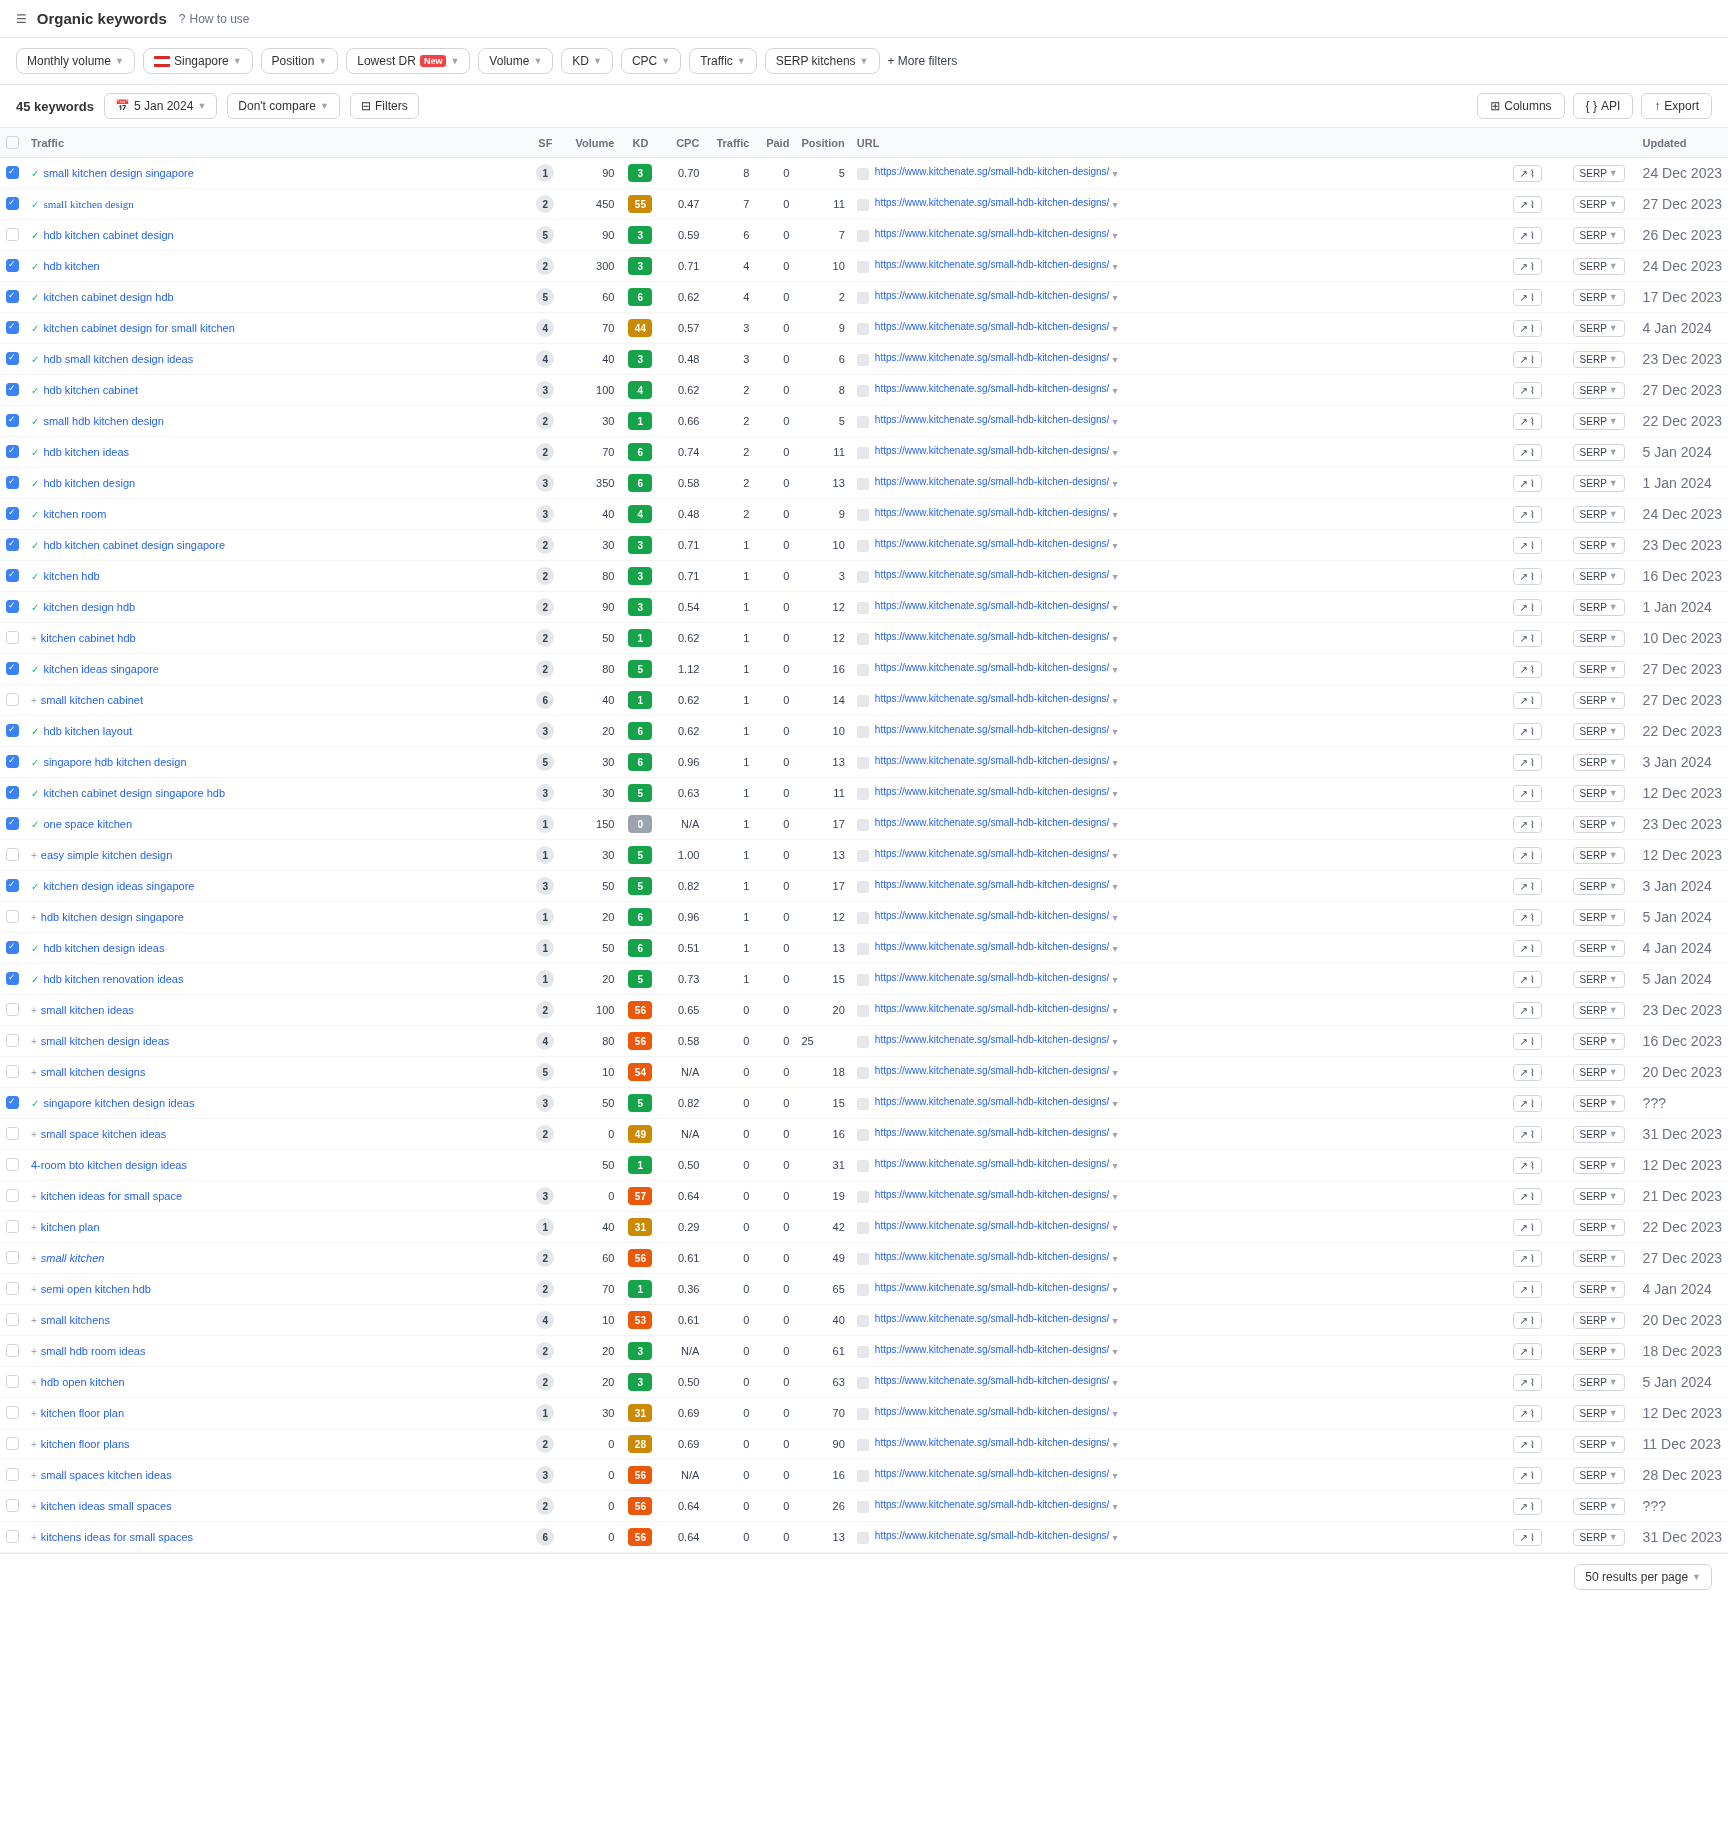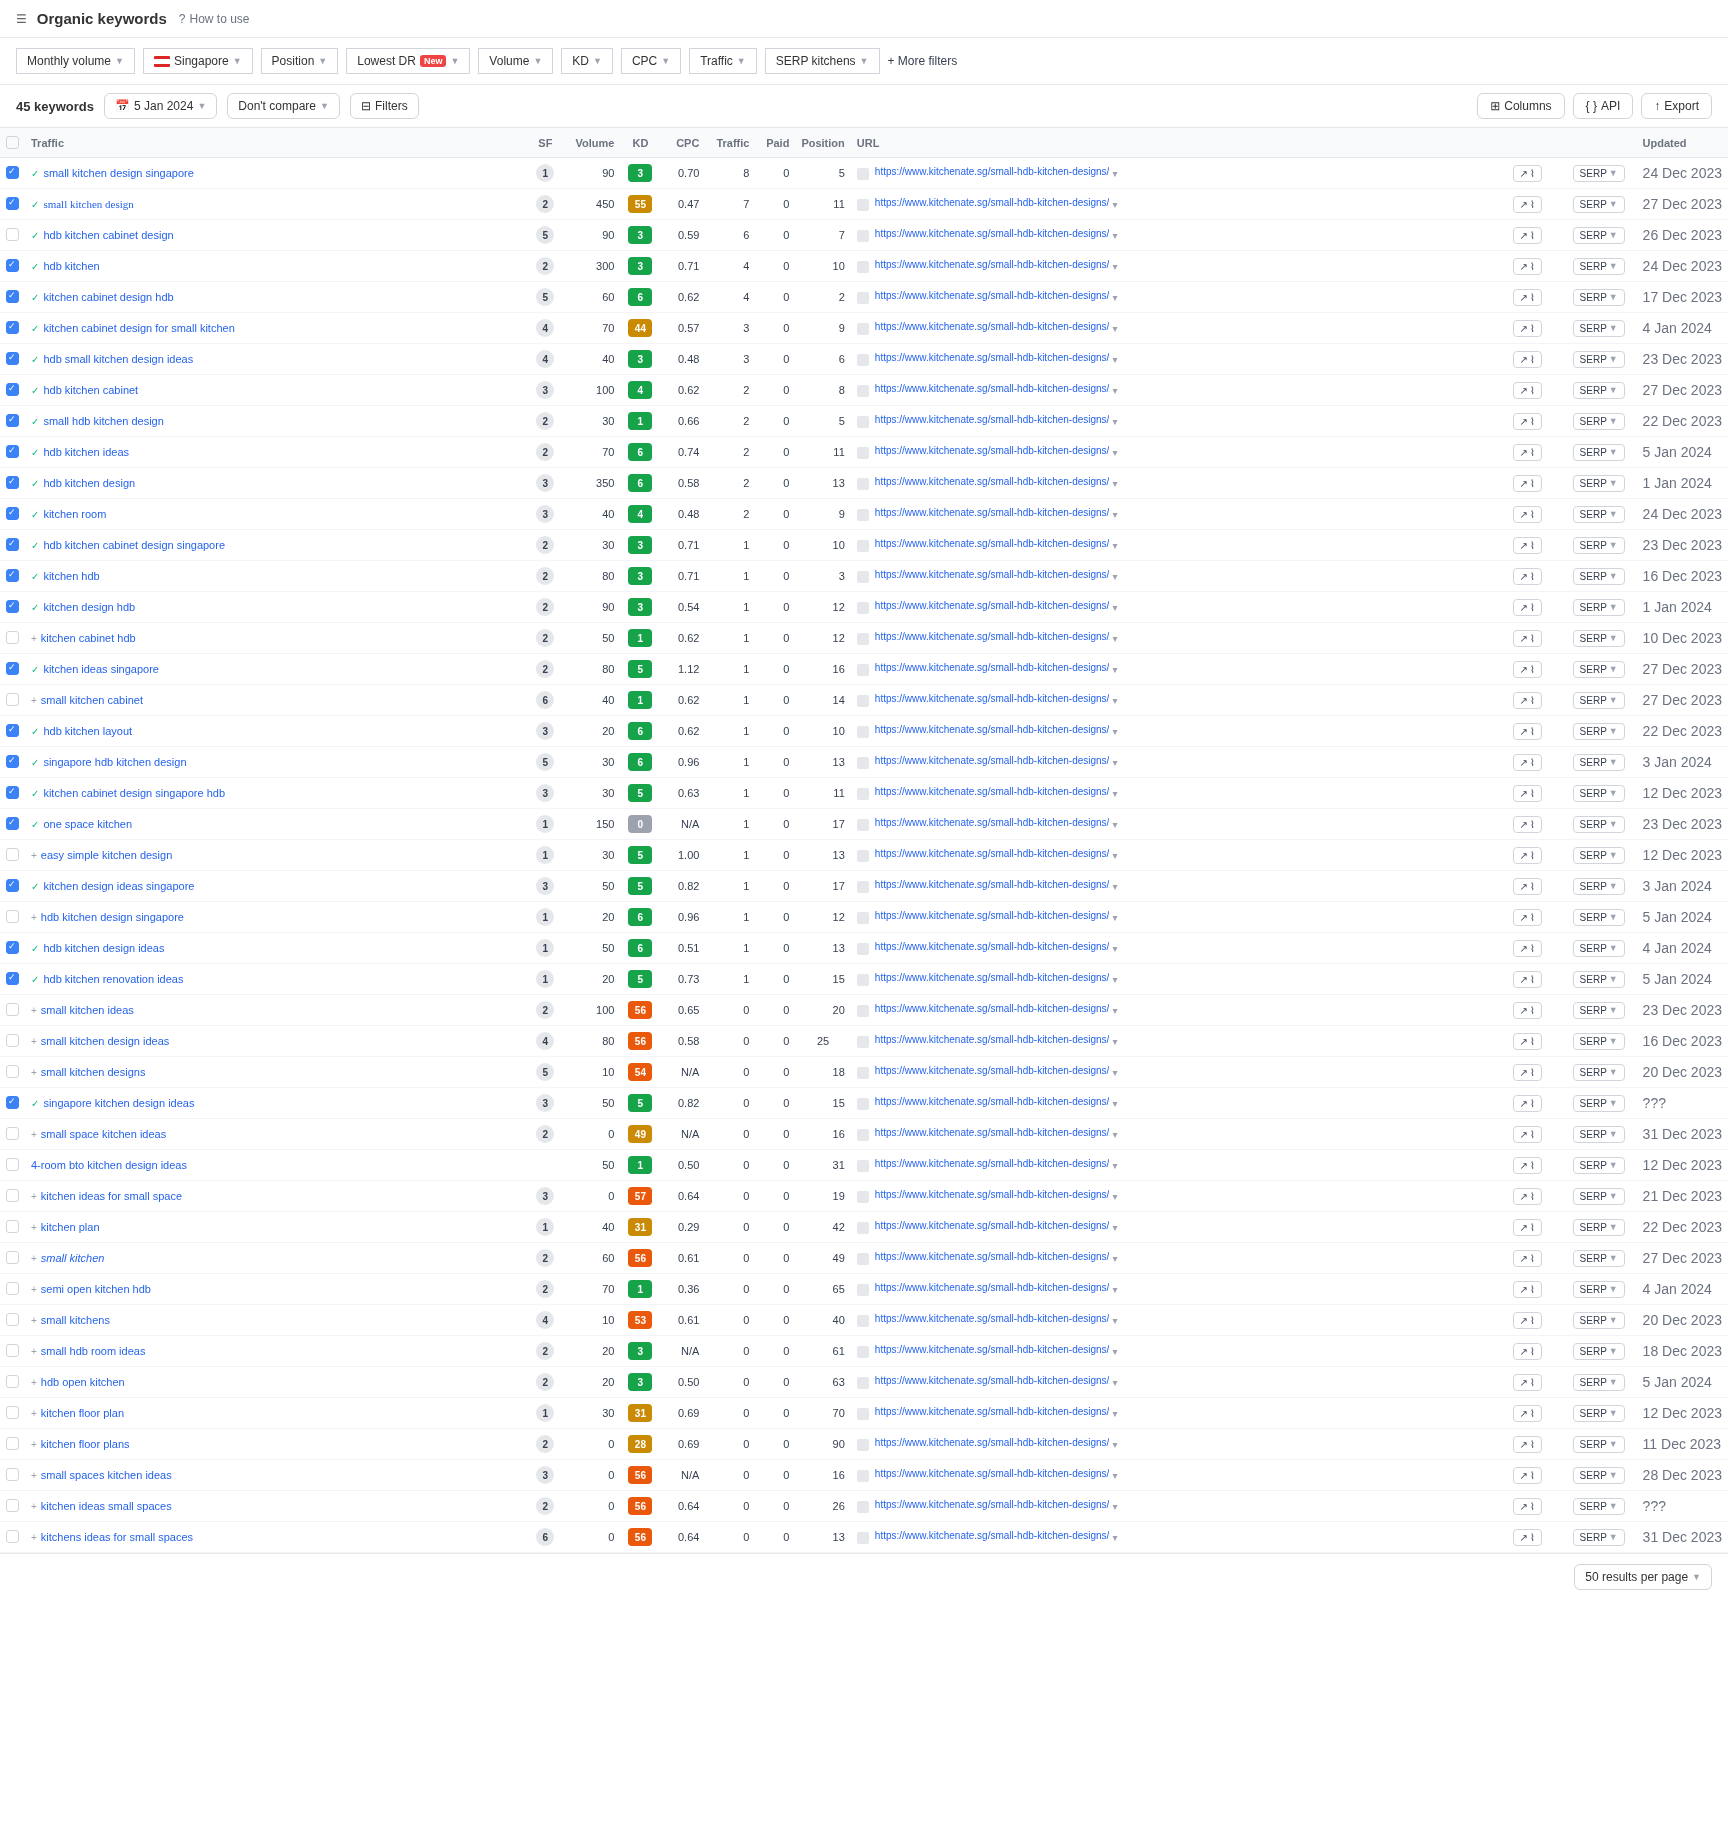--- a/index.html
+++ b/index.html
@@ -4,21 +4,21 @@
   <style>
     * { box-sizing: border-box; margin: 0; padding: 0; }
     body { font-family: -apple-system, BlinkMacSystemFont, 'Segoe UI', Arial, sans-serif; font-size: 12px; color: #333; background: #fff; }
 
     .header { display: flex; align-items: center; padding: 10px 16px; border-bottom: 1px solid #e5e7eb; }
     .header-title { font-size: 15px; font-weight: 600; margin-right: 12px; }
     .header-help { font-size: 12px; color: #6b7280; display: flex; align-items: center; gap: 4px; cursor: pointer; }
     .hamburger { margin-right: 10px; cursor: pointer; color: #666; }
 
     .filters-bar { display: flex; align-items: center; gap: 8px; padding: 10px 16px; border-bottom: 1px solid #e5e7eb; flex-wrap: wrap; }
-    .filter-btn { display: flex; align-items: center; gap: 4px; padding: 5px 10px; border: 1px solid #d1d5db; border-radius: 0; background: #fff; cursor: pointer; font-size: 12px; color: #333; }
+    .filter-btn { display: flex; align-items: center; gap: 4px; padding: 5px 10px; border: 1px solid #d1d5db; border-radius: 8px; background: #fff; cursor: pointer; font-size: 12px; color: #333; }
     .filter-btn .flag { width: 16px; height: 11px; background: #dc2626; display: inline-block; border-radius: 1px; position: relative; }
     .filter-btn .flag::before { content: ''; position: absolute; left: 0; top: 3px; width: 16px; height: 5px; background: #fff; }
     .new-badge { background: #ef4444; color: #fff; font-size: 9px; padding: 1px 4px; border-radius: 3px; font-weight: 600; }
     .more-filters { color: #374151; font-size: 12px; display: flex; align-items: center; gap: 4px; cursor: pointer; }
 
     .toolbar { display: flex; align-items: center; justify-content: space-between; padding: 8px 16px; border-bottom: 1px solid #e5e7eb; }
     .toolbar-left { display: flex; align-items: center; gap: 10px; }
     .keywords-count { font-size: 13px; font-weight: 600; }
     .date-btn, .compare-btn, .filter-icon-btn { display: flex; align-items: center; gap: 4px; padding: 5px 10px; border: 1px solid #d1d5db; border-radius: 6px; background: #fff; cursor: pointer; font-size: 12px; color: #333; }
     .toolbar-right { display: flex; align-items: center; gap: 8px; }
@@ -1376,21 +1376,21 @@
     <td class="col-sf">
       <span class="sf-badge">4</span>
     </td>
     <td class="col-volume" style="text-align:right;">80</td>
     <td class="col-kd" style="text-align:center;">
       <span class="kd-badge kd-orange">56</span>
     </td>
     <td class="col-cpc" style="text-align:right;">0.58</td>
     <td class="col-traffic" style="text-align:right;">0</td>
     <td class="col-paid" style="text-align:right;">0</td>
-    <td class="col-position" style="text-align:center;">25</td>
+    <td class="col-position" style="text-align:left;">25</td>
     <td class="col-url">
       <span class="url-favicon"></span>
       <a class="url-link" href="#">https://www.kitchenate.sg/small-hdb-kitchen-designs/</a>
       <span class="url-caret">▾</span>
     </td>
     <td>
       <button class="graph-btn">
         <span style="font-size:10px;">↗</span>
         <span style="font-size:10px;">⌇</span>
       </button>

